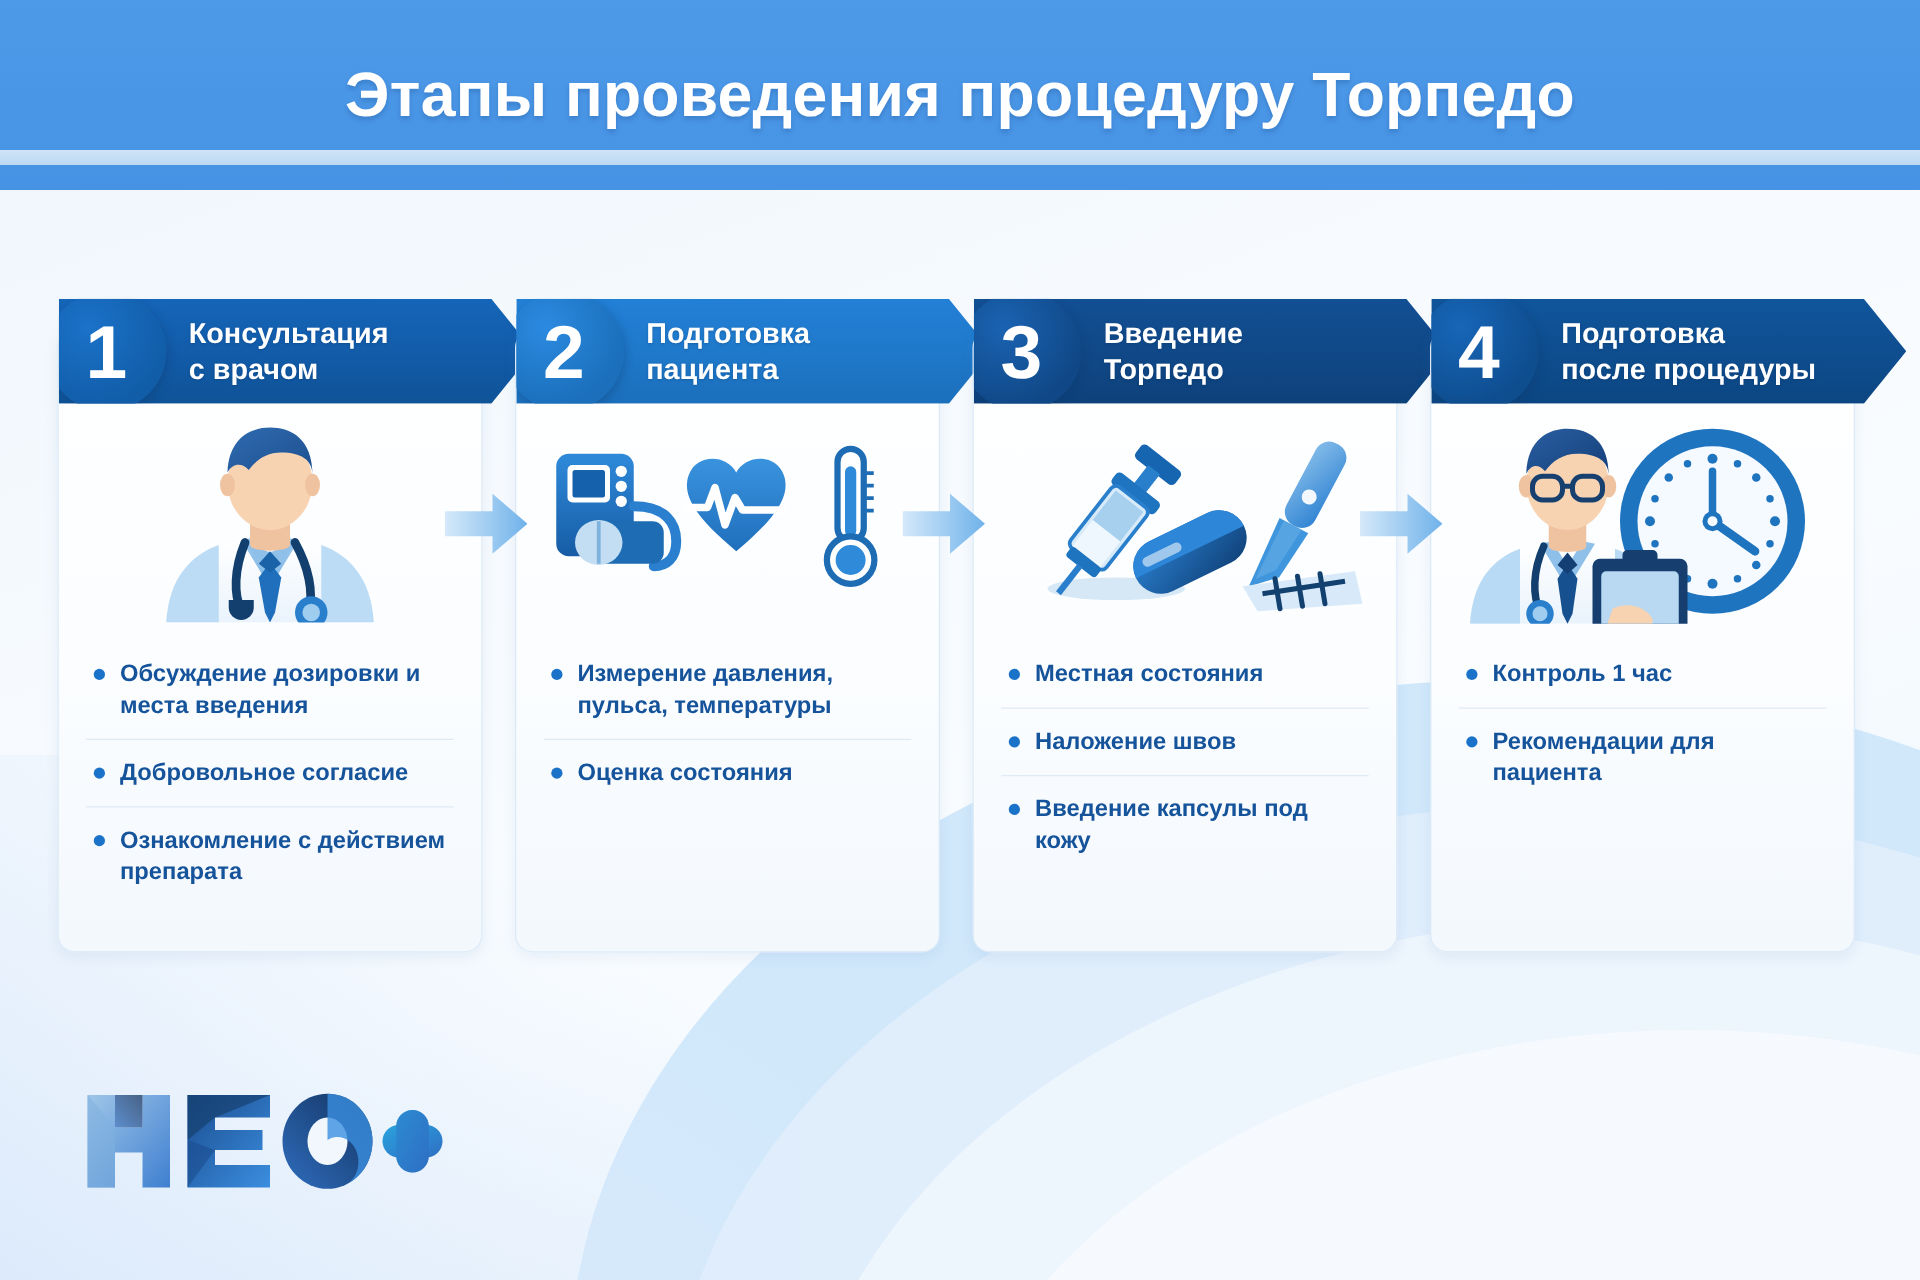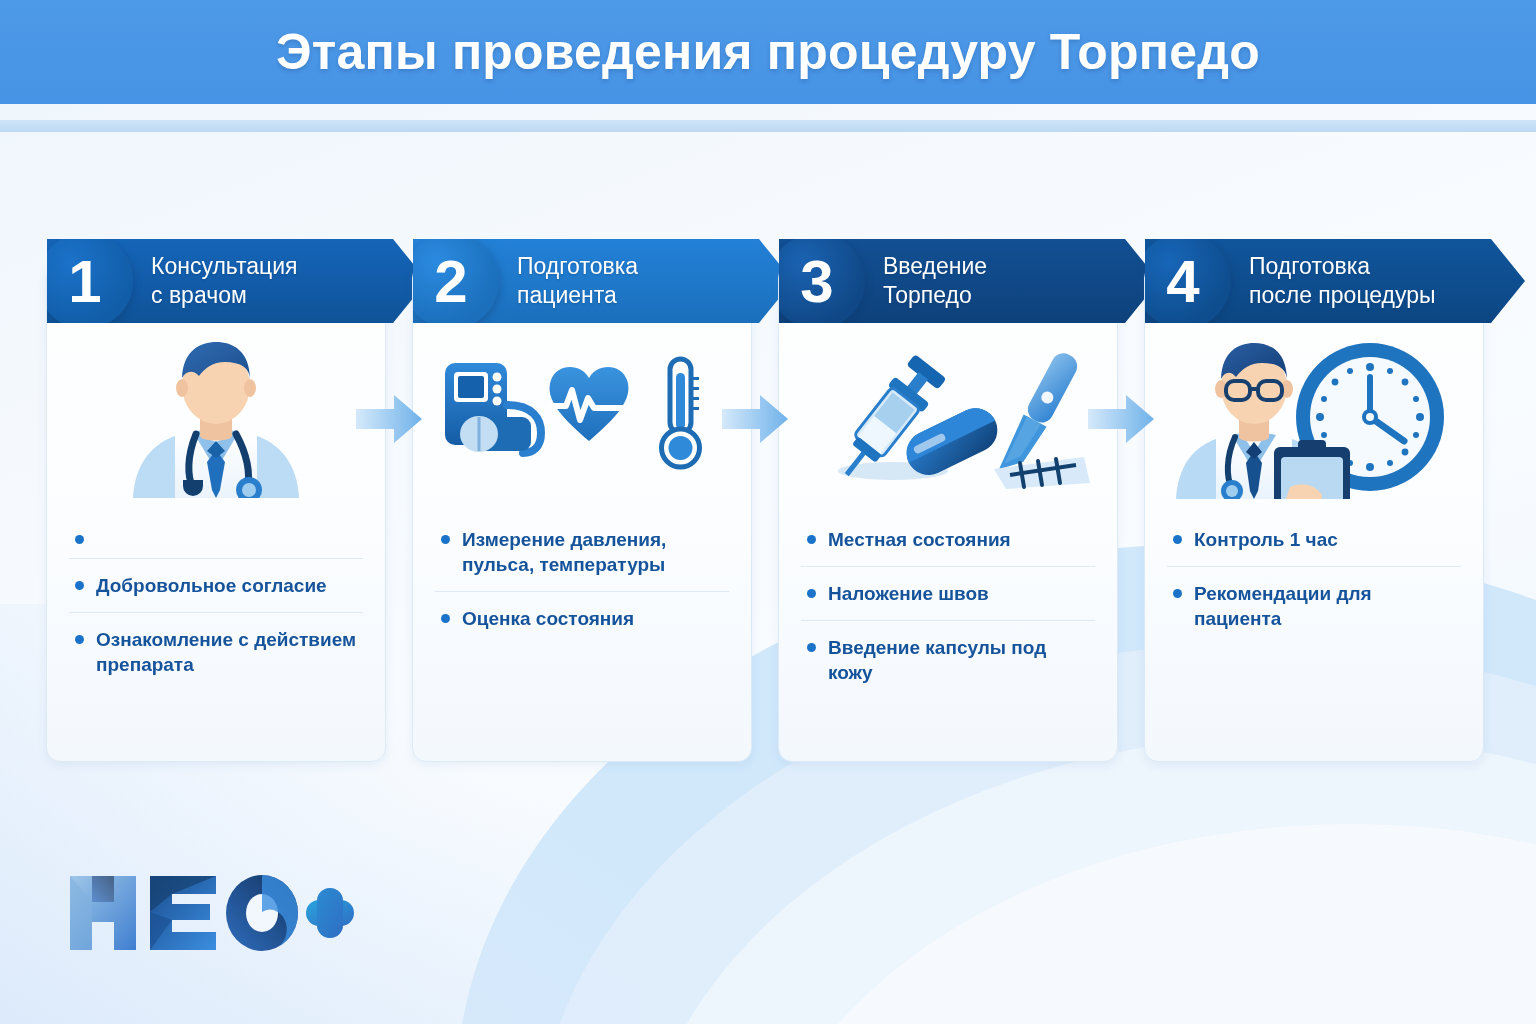--- a/index.html
+++ b/index.html
@@ -56,21 +56,21 @@
     position: absolute;
     left: 0; bottom: 0;
     width: 640px; height: 420px;
     background: linear-gradient(to top right, #dceafb 0%, rgba(246,250,254,0) 70%);
   }
 
   
   .header {
     position: absolute;
     top: 0; left: 0;
-    width: 1536px; height: 104px;
+    width: 1536px; height: 152px;
     background: linear-gradient(180deg, #4d9ae8 0%, #4a96e6 55%, #4692e4 100%);
     display: flex;
     align-items: center;
     justify-content: center;
   }
   .header-title {
     color: #ffffff;
     font-size: 50px;
     font-weight: 700;
     letter-spacing: .2px;
@@ -139,21 +139,21 @@
   }
   .card.c1 .step-circle { background: radial-gradient(circle at 35% 30%, #1b72c9 0%, #115da8 70%); }
   .card.c2 .step-circle { background: radial-gradient(circle at 35% 30%, #2b8ae0 0%, #1b6fbb 70%); }
   .card.c3 .step-circle { background: radial-gradient(circle at 35% 30%, #1a63b2 0%, #104887 70%); }
   .card.c4 .step-circle { background: radial-gradient(circle at 35% 30%, #1766b8 0%, #0e4d8e 70%); }
 
   .banner-title {
     margin-left: 104px;
     margin-right: 38px;
     font-size: 23px;
-    font-weight: 400;
+    font-weight: 700;
     line-height: 1.25;
     white-space: pre-line;
     text-shadow: 0 1px 2px rgba(10,45,90,.3);
   }
 
   
   .illus {
     position: absolute;
     top: 68px; left: 0;
     width: 100%;
@@ -273,20 +273,21 @@
           <path d="M135 96 C146 116 150 136 146 150" stroke="#123f6e" stroke-width="7" fill="none" stroke-linecap="round"></path>
           <circle cx="148" cy="152" r="13" fill="#2a7fcd"></circle>
           <circle cx="148" cy="152" r="7" fill="#9fcdf0"></circle>
           <path d="M82 148 a10 10 0 1 0 20 0 v-6 h-20 z" fill="#123f6e"></path>
         </svg>
       </div>
 
       <div class="bullets">
         <div class="bullet-item">
           <span class="bullet-dot"></span>
+          <span class="bullet-text">Обсуждение дозировки и места введения</span>
         </div>
         <div class="bullet-item">
           <span class="bullet-dot"></span>
           <span class="bullet-text">Добровольное согласие</span>
         </div>
         <div class="bullet-item">
           <span class="bullet-dot"></span>
           <span class="bullet-text">Ознакомление с действием препарата</span>
         </div>
       </div>

